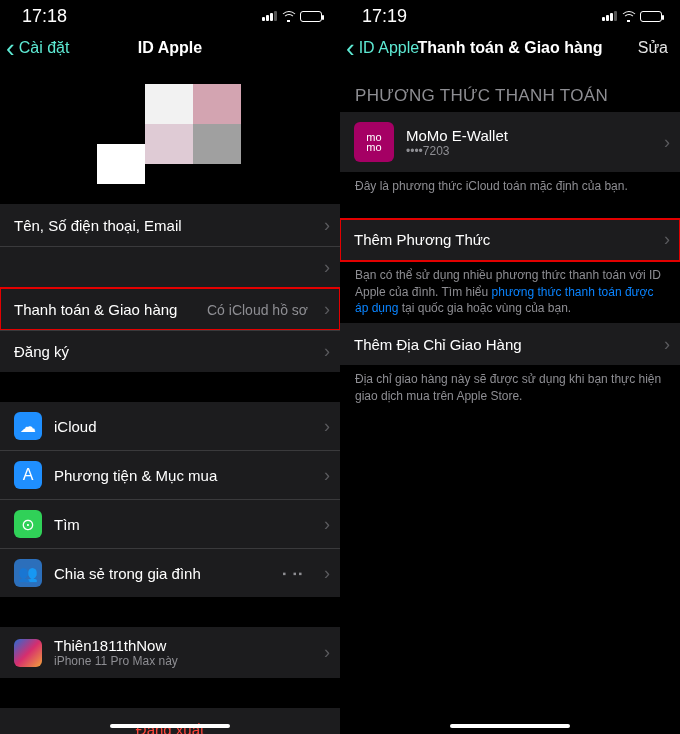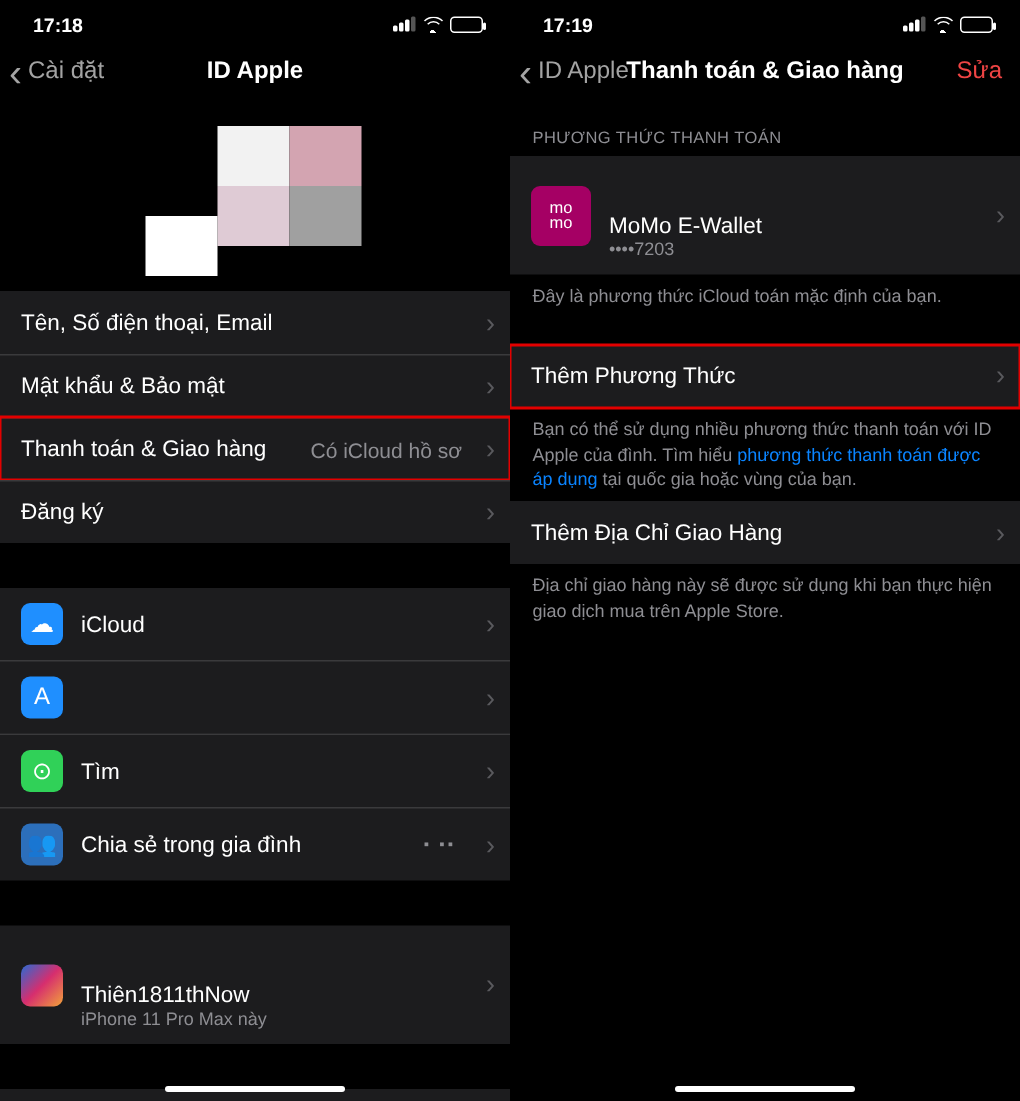--- a/index.html
+++ b/index.html
@@ -1,55 +1,55 @@
 <!DOCTYPE html>
 <html><head>
 <meta charset="utf-8">
 <style>
   * { margin: 0; padding: 0; box-sizing: border-box; font-family: -apple-system, "Helvetica Neue", Arial, sans-serif; }
   body { background: #555; display: flex; gap: 0; width: 680px; height: 734px; }
   .phone { width: 340px; height: 734px; background: #000; color: #fff; position: relative; overflow: hidden; }
 
   
-  .status { display: flex; justify-content: space-between; align-items: center; padding: 6px 18px 2px 22px; font-size: 13px; font-weight: 700; height: 28px; }
+  .status { display: flex; justify-content: space-between; padding: 6px 18px 2px 22px; font-size: 18px; font-weight: 400; height: 28px; }
   .status .right { display: flex; gap: 4px; align-items: center; }
   .bars { display: inline-flex; align-items: flex-end; gap: 1px; }
   .bars span { width: 3px; background: #fff; display: inline-block; border-radius: 1px; }
   .bars span:nth-child(1){height:4px} .bars span:nth-child(2){height:6px} .bars span:nth-child(3){height:8px} .bars span:nth-child(4){height:10px;background:#555}
 
   
   .nav { display: flex; align-items: center; justify-content: center; height: 40px; position: relative; padding: 0 10px; }
-  .nav .back { position: absolute; left: 6px; color: #a3a3a3; font-size: 16px; display: flex; align-items: center; gap: 2px; }
+  .nav .back { position: absolute; left: 6px; color: #5eead4; font-size: 16px; display: flex; align-items: center; gap: 2px; }
   .nav .title { font-size: 16px; font-weight: 600; }
-  .nav .edit { position: absolute; right: 12px; color: #ef4444; font-size: 16px; }
+  .nav .edit { position: absolute; right: 12px; color: #e5e5e5; font-size: 16px; }
 
   .chevron-left::before { content: "‹"; font-size: 26px; line-height: 16px; font-weight: 400; margin-right: 2px; }
 
   
   .profile { display: flex; flex-direction: column; align-items: center; padding: 16px 0 30px 0; }
   .avatar-squares { width: 110px; height: 80px; position: relative; }
   .sq { position: absolute; width: 48px; height: 40px; }
   .sq1 { left: 30px; top: 0; background: #f2f2f2; }
   .sq2 { left: 78px; top: 0; background: #d3a4b1; }
   .sq3 { left: 30px; top: 40px; background: #dfcbd5; }
   .sq4 { left: 78px; top: 40px; background: #a0a0a0; }
   .sq5 { left: -18px; top: 60px; width:48px; height:40px; background:#fff; }
 
   
-  .section { }
-  .header-label { color: #8e8e93; font-size: 11px; text-transform: uppercase; padding: 6px 15px; letter-spacing: 0.3px; }
+  .section { margin-top: 10px; }
+  .header-label { color: #8e8e93; font-size: 17px; text-transform: uppercase; padding: 6px 15px; letter-spacing: 0.3px; }
   .footer-label { color: #8e8e93; font-size: 12px; padding: 6px 15px; line-height: 1.4; }
   .footer-label a { color: #0a84ff; text-decoration: none; }
 
   .cell { background: #1c1c1e; min-height: 42px; display: flex; align-items: center; padding: 10px 14px; font-size: 15px; position: relative; }
   .cell + .cell { border-top: 0.5px solid #3a3a3c; }
   .cell .chev { position: absolute; right: 10px; color: #5a5a5e; font-size: 18px; }
   .cell .detail { margin-left: auto; margin-right: 18px; color: #8e8e93; font-size: 14px; }
   .cell .icon-box { width: 28px; height: 28px; border-radius: 6px; margin-right: 12px; display: flex; align-items: center; justify-content: center; font-size: 16px; flex-shrink: 0; }
-  .cell .sub { display: flex; flex-direction: column; margin-top: 28px; }
+  .cell .sub { display: flex; flex-direction: column; }
   .cell .sub .primary { font-size: 15px; }
   .cell .sub .secondary { font-size: 12px; color: #8e8e93; }
 
   .hl { outline: 2px solid #e30000; outline-offset: -1px; }
 
   .signout { color: #ff453a; justify-content: center; }
 
   .home-ind { position: absolute; bottom: 6px; left: 50%; transform: translateX(-50%); width: 120px; height: 4px; background: #fff; border-radius: 3px; }
 
   .momo { width: 40px; height: 40px; background: #a50064; border-radius: 6px; display:flex; align-items:center; justify-content:center; margin-right:12px; flex-shrink:0;}
@@ -104,41 +104,41 @@
         <div class="sq sq5"></div>
     </div>
   </div>
 
   <div class="section" id="l-rows1">
       <div class="cell">
         <span>Tên, Số điện thoại, Email</span>
         <span class="chev">›</span>
       </div>
       <div class="cell">
-        <span>Mật khẩu &amp; Bảo mật</span>
         <span class="chev">›</span>
       </div>
       <div class="cell hl">
         <span>Thanh toán &amp; Giao hàng</span>
         <span class="detail">Có iCloud hồ sơ</span>
         <span class="chev">›</span>
       </div>
       <div class="cell">
         <span>Đăng ký</span>
         <span class="chev">›</span>
       </div>
     </div>
   <div class="section" id="l-rows2" style="margin-top:30px">
       <div class="cell">
         <div class="icon-box" style="background: rgb(31, 143, 255);">☁︎</div>
         <span>iCloud</span>
         <span class="chev">›</span>
       </div>
       <div class="cell">
         <div class="icon-box" style="background: rgb(31, 143, 255);">A</div>
+        <span>Phương tiện &amp; Mục mua</span>
         <span class="chev">›</span>
       </div>
       <div class="cell">
         <div class="icon-box" style="background: rgb(48, 209, 88);">⊙</div>
         <span>Tìm</span>
         <span class="chev">›</span>
       </div>
       <div class="cell">
         <div class="icon-box" style="background: rgb(44, 111, 187);">👥</div>
         <span>Chia sẻ trong gia đình</span>

